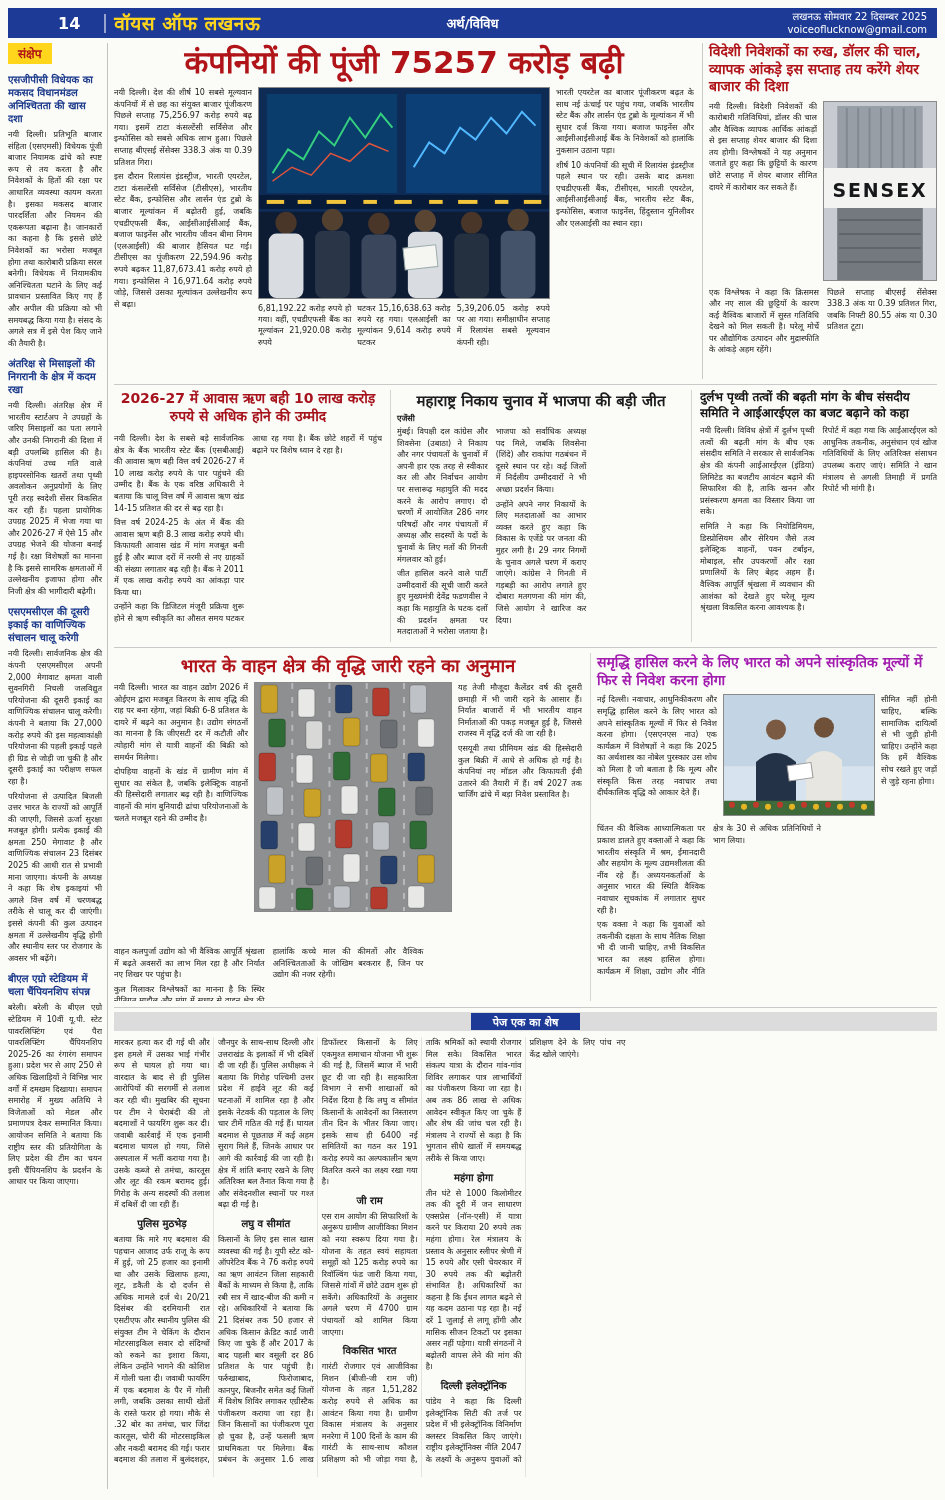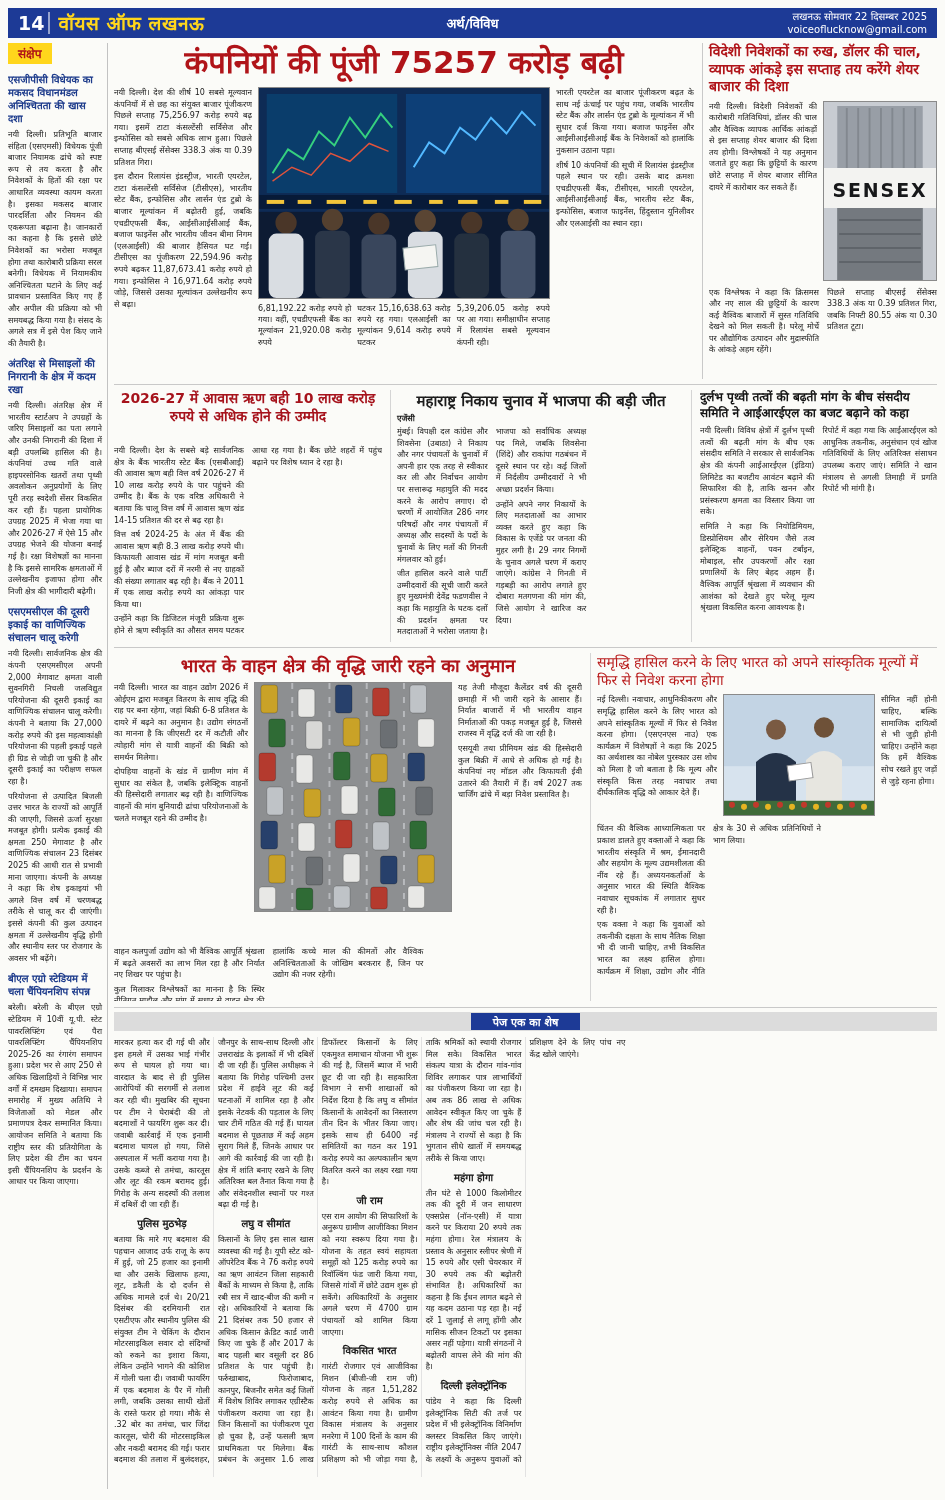--- a/index.html
+++ b/index.html
@@ -2,21 +2,21 @@
 <html lang="hi"><head>
 <meta charset="utf-8">
 <style>
   * { margin:0; padding:0; box-sizing:border-box; }
   body { background:#d8d8d8; font-family:"DejaVu Sans", sans-serif; color:#1a1a1a; }
   .page { width:945px; height:1500px; margin:0 auto; background:#fbfbf8; padding:8px; position:relative; overflow:hidden; }
 
   
   .masthead { height:30px; background:#1d3a96; display:flex; align-items:center; color:#fff; padding:0 10px; }
   .mh-left { display:flex; align-items:center; gap:8px; flex:1; }
-  .page-num { font-size:19px; font-weight:bold; border-right:2px solid #ffffff88; padding-right:4px; }
+  .page-num { font-size:16px; font-weight:bold; border-right:2px solid #ffffff88; padding-right:24px;margin-left:40px; }
   .paper-name { font-size:19px; font-weight:bold; color:#ffd61c; letter-spacing:.5px; }
   .section-name { font-size:13px; font-weight:bold; }
   .mh-right { flex:1; text-align:right; font-size:10px; line-height:1.35; }
 
   
   .content { display:flex; gap:6px; margin-top:5px; height:1446px; }
   .sidebar { width:100px; flex:none; border-right:1px solid #c2c2c2; padding-right:5px; overflow:hidden; }
   .main { flex:1; overflow:hidden; }
 
   
@@ -46,39 +46,39 @@
   
   .outlook { flex:1; border-left:1px solid #c9c9c9; padding-left:6px; }
   .outlook h2 { color:#b01419; font-size:14px; line-height:1.25; font-weight:bold; margin-bottom:5px; }
   .outlook-row { display:flex; gap:6px; height:182px; }
   .outlook-intro { width:108px; flex:none; overflow:hidden; }
   .fig-sensex { flex:1; height:180px; }
   .outlook-bottom { columns:2; column-gap:8px; column-fill:auto; height:88px; margin-top:4px; overflow:hidden; }
 
   
   .housing { width:268px; flex:none; }
-  .housing h2 { color:#a6131c; font-size:14px; line-height:1.25; font-weight:bold; text-align:center; margin-bottom:20px; }
+  .housing h2 { color:#a6131c; font-size:14px; line-height:1.25; font-weight:bold; text-align:center; margin-bottom:8px; }
   .maha { width:302px; flex:none; border-left:1px solid #d5d5d5; border-right:1px solid #d5d5d5; padding:0 6px; }
   .maha h2 { color:#1c1c1c; font-size:15px; font-weight:bold; text-align:center; margin-bottom:2px; }
   .byline { font-size:8px; font-weight:bold; margin-bottom:3px; }
   .rare { flex:1; }
   .rare h2 { color:#141414; font-size:12px; line-height:1.3; font-weight:bold; margin-bottom:4px; }
   .cols2 { columns:2; column-gap:8px; column-fill:auto; height:202px; overflow:hidden; }
   .cols3 { columns:3; column-gap:8px; column-fill:auto; height:212px; overflow:hidden; }
 
   
   .vehicles { width:468px; flex:none; }
   .vehicles h2 { color:#b01419; font-size:18px; font-weight:bold; text-align:center; margin-bottom:5px; }
   .veh-body { display:flex; gap:6px; height:259px; }
   .veh-colL { width:134px; flex:none; overflow:hidden; }
   .fig-traffic { width:198px; flex:none; height:230px; }
   .veh-colR { flex:1; overflow:hidden; }
   .veh-bottom { columns:3; column-gap:8px; column-fill:auto; height:84px; margin-top:5px; overflow:hidden; }
   .culture { flex:1; border-left:1px solid #d5d5d5; padding-left:6px; }
-  .culture h2 { color:#b91c1c; font-size:14px; line-height:1.3; font-weight:normal; margin-bottom:5px; }
+  .culture h2 { color:#a21caf; font-size:14px; line-height:1.3; font-weight:bold; margin-bottom:5px; }
   .cul-body { display:flex; gap:6px; height:124px; }
   .cul-colL { width:120px; flex:none; overflow:hidden; }
   .fig-meeting { width:152px; flex:none; height:122px; }
   .cul-colR { flex:1; overflow:hidden; }
   .cul-bottom { columns:3; column-gap:8px; column-fill:auto; height:176px; margin-top:5px; overflow:hidden; }
 
   
   .pagerest { margin-top:6px; border-top:1px solid #c9c9c9; padding-top:4px; }
   .banner { background:#dcdcdc; height:19px; display:flex; align-items:center; justify-content:center; margin-bottom:6px; }
   .banner span { background:#1d3a96; color:#fff; font-weight:bold; font-size:11px; padding:1px 22px; }

